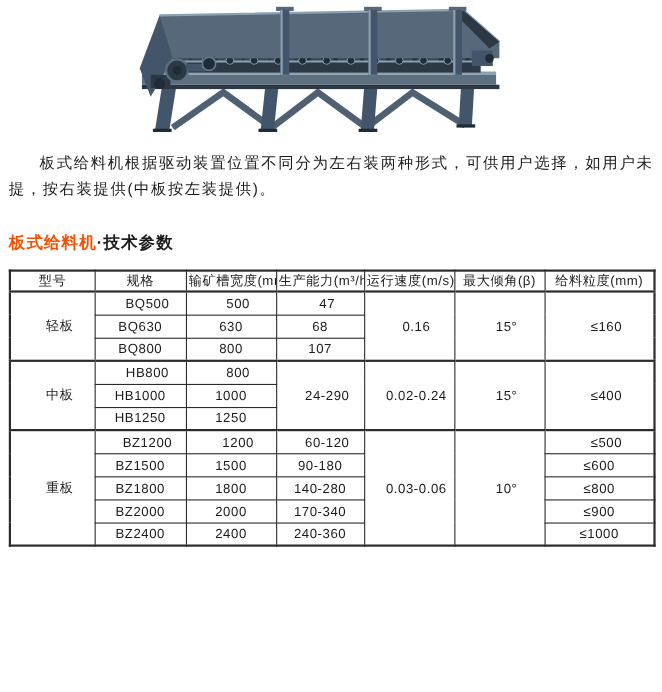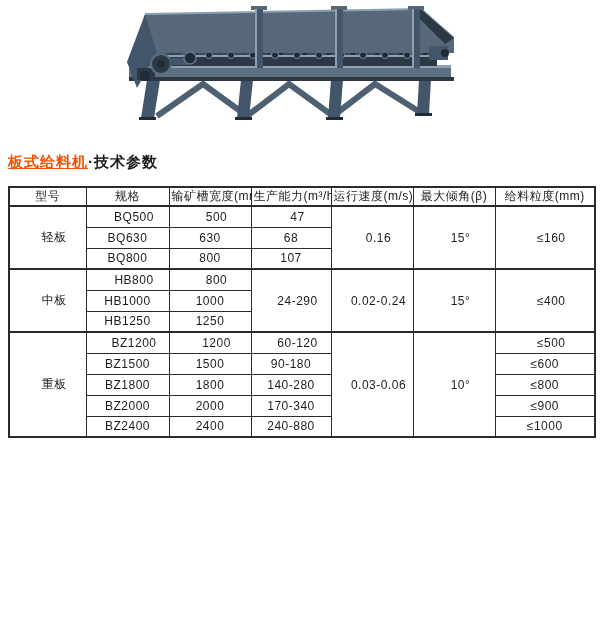--- a/index.html
+++ b/index.html
@@ -46,21 +46,21 @@
     text-indent:2em;
     color:var(--ink);
   }
   .section-title{
     margin:29px 8px 0 8px;
     font-size:15px;
     font-weight:bold;
     letter-spacing:1px;
     line-height:18px;
   }
-  .section-title .hl{color:var(--accent);text-decoration:underline;}
+  .section-title .hl{color:var(--accent);}
   .spec-table{
     margin:15px 8px 0 8px;
     border-collapse:collapse;
     table-layout:fixed;
     width:586px;
     font-size:12px;
     color:var(--ink);
     border:2px solid var(--line);
   }
   .spec-table th,.spec-table td{
@@ -159,20 +159,21 @@
     </g>
 
     <g>
       <rect class="m-mid" x="306" y="40" width="19" height="14"></rect>
       <circle class="m-darker" cx="322" cy="47" r="4"></circle>
     </g>
   </svg>
 </div>
 
 <div class="intro">
+  <p>板式给料机根据驱动装置位置不同分为左右装两种形式，可供用户选择，如用户未提，按右装提供(中板按左装提供)。</p>
 </div>
 
 <div class="section-title">
   <span class="hl">板式给料机</span><span>·</span><span>技术参数</span>
 </div>
 
 <table class="spec-table">
   <colgroup>
     <col style="width:77px">
       <col style="width:83px">
@@ -256,17 +257,17 @@
     </tr>
     <tr>
       <td>BZ2000</td>
       <td>2000</td>
       <td>170-340</td>
       <td>≤900</td>
     </tr>
     <tr>
       <td>BZ2400</td>
       <td>2400</td>
-      <td>240-880</td>
+      <td>240-360</td>
       <td>≤1000</td>
     </tr>
   </tbody>
 </table>
 
 </body></html>

